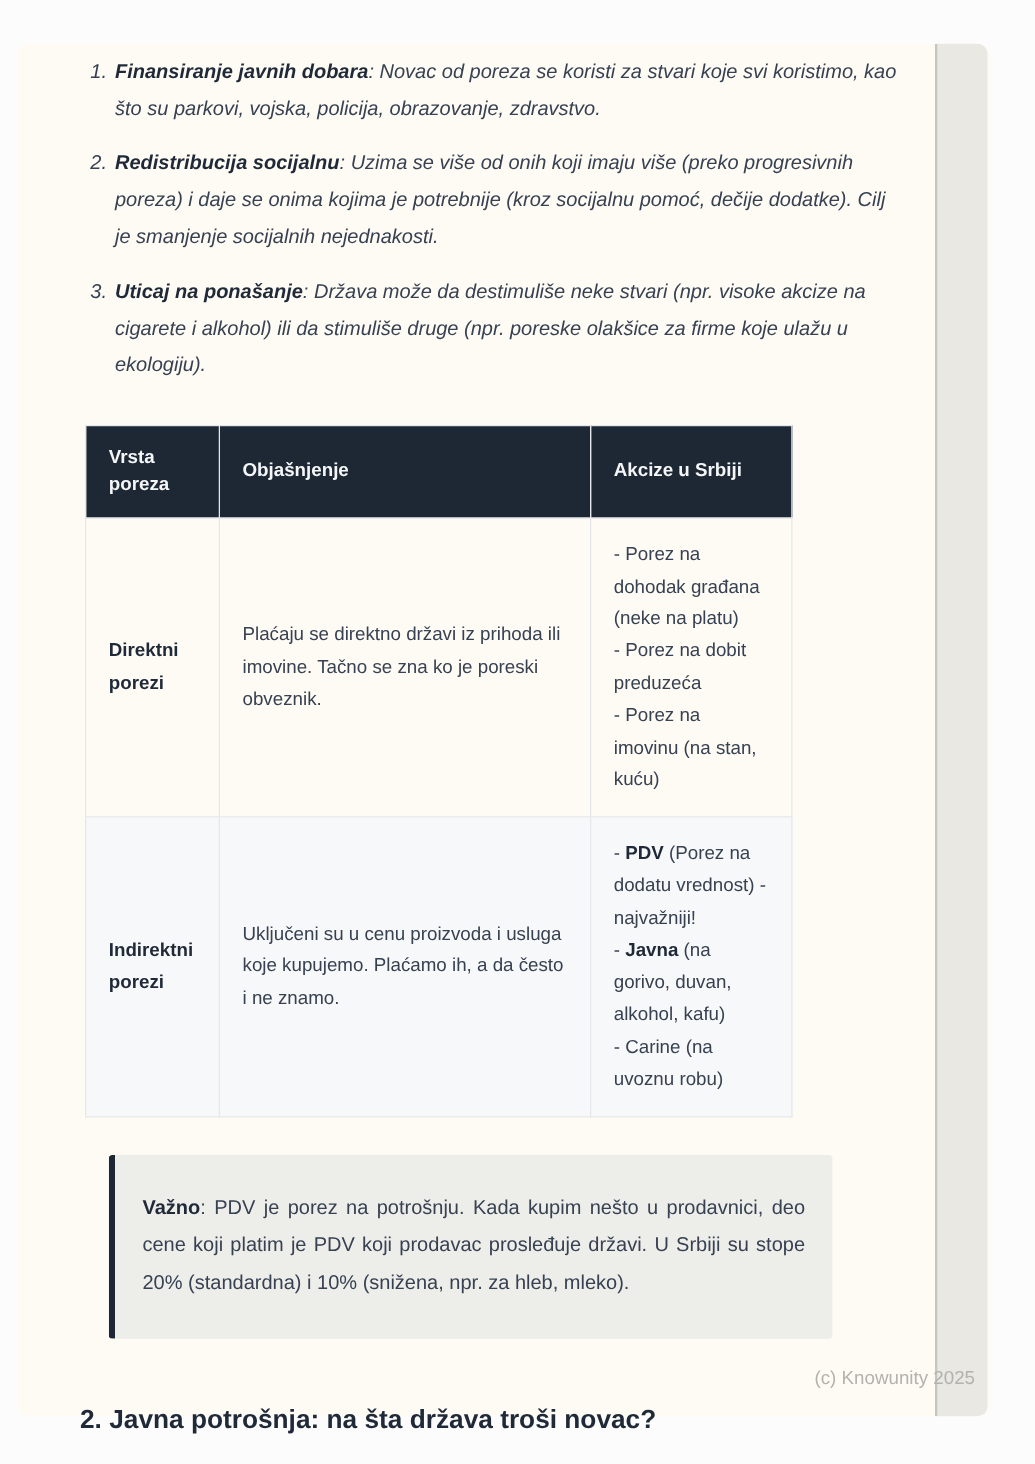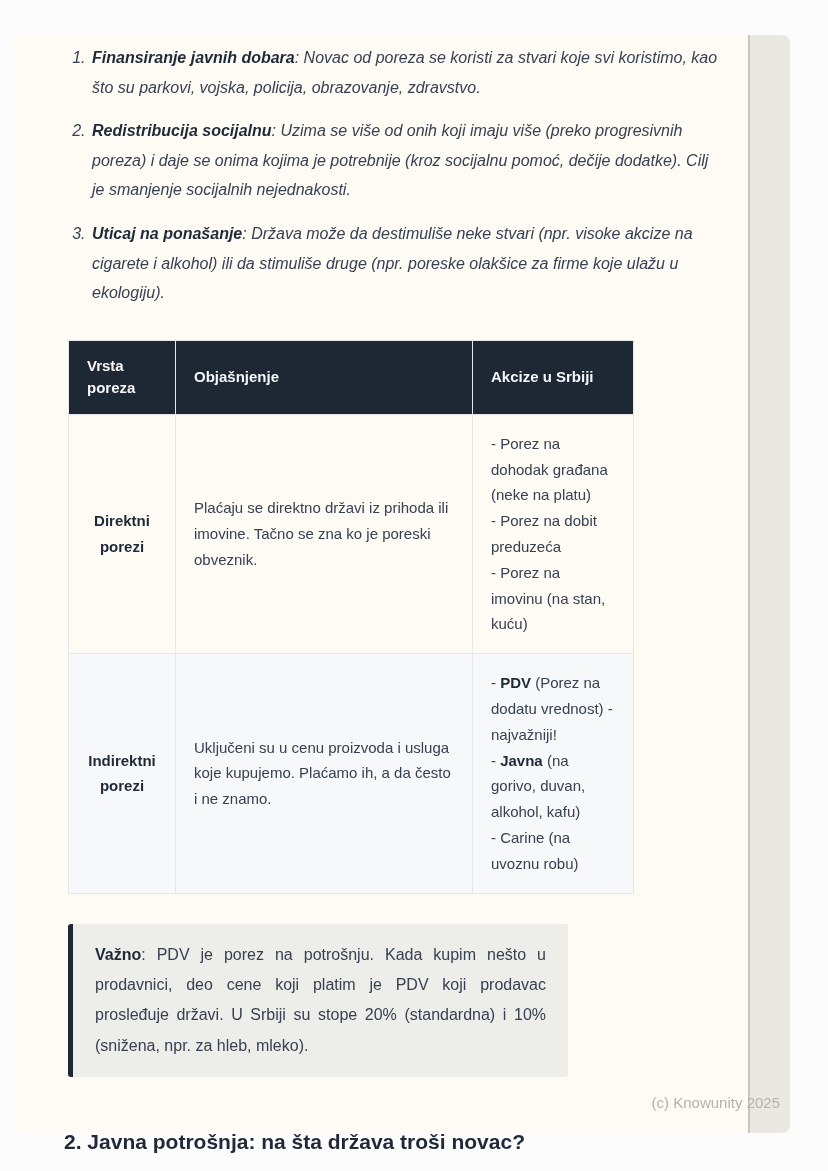--- a/index.html
+++ b/index.html
@@ -34,25 +34,25 @@
   table.tax th{
     background:var(--header_bg);color:var(--header_text);font-weight:600;
     text-align:left;padding:14px 18px;border:1px solid var(--table_border);
     font-size:15px;line-height:1.5;
   }
   table.tax td{
     border:1px solid var(--table_border);padding:16px 18px;
     vertical-align:middle;color:var(--body_text);word-wrap:break-word;
   }
   table.tax tbody tr:nth-child(2){background:var(--row_alt_bg);}
-  table.tax td.type{font-weight:bold;color:var(--bold_text);text-align:center;}
+  table.tax td.type{font-weight:bold;color:var(--bold_text);}
   .callout{
-    margin:30px 0 0 4px;width:500px;box-sizing:border-box;
+    margin:30px 0 0 23px;width:579px;box-sizing:border-box;
     background:var(--callout_bg);border-left:5px solid var(--callout_border);
-    border-radius:3px;padding:16px 22px;text-align:justify;line-height:1.9;
+    border-radius:3px;padding:28px 22px;text-align:justify;line-height:1.9;
   }
   h2.section-title{
     font-size:21px;color:var(--bold_text);margin:46px 0 0 0;font-weight:bold;
   }
   .scrollbar{
     position:absolute;top:0;right:2px;width:42px;height:100%;
     background:var(--scrollbar_track);border-left:2px solid var(--scrollbar_edge);
     border-radius:0 8px 8px 0;box-sizing:border-box;z-index:1;
   }
   .watermark{

